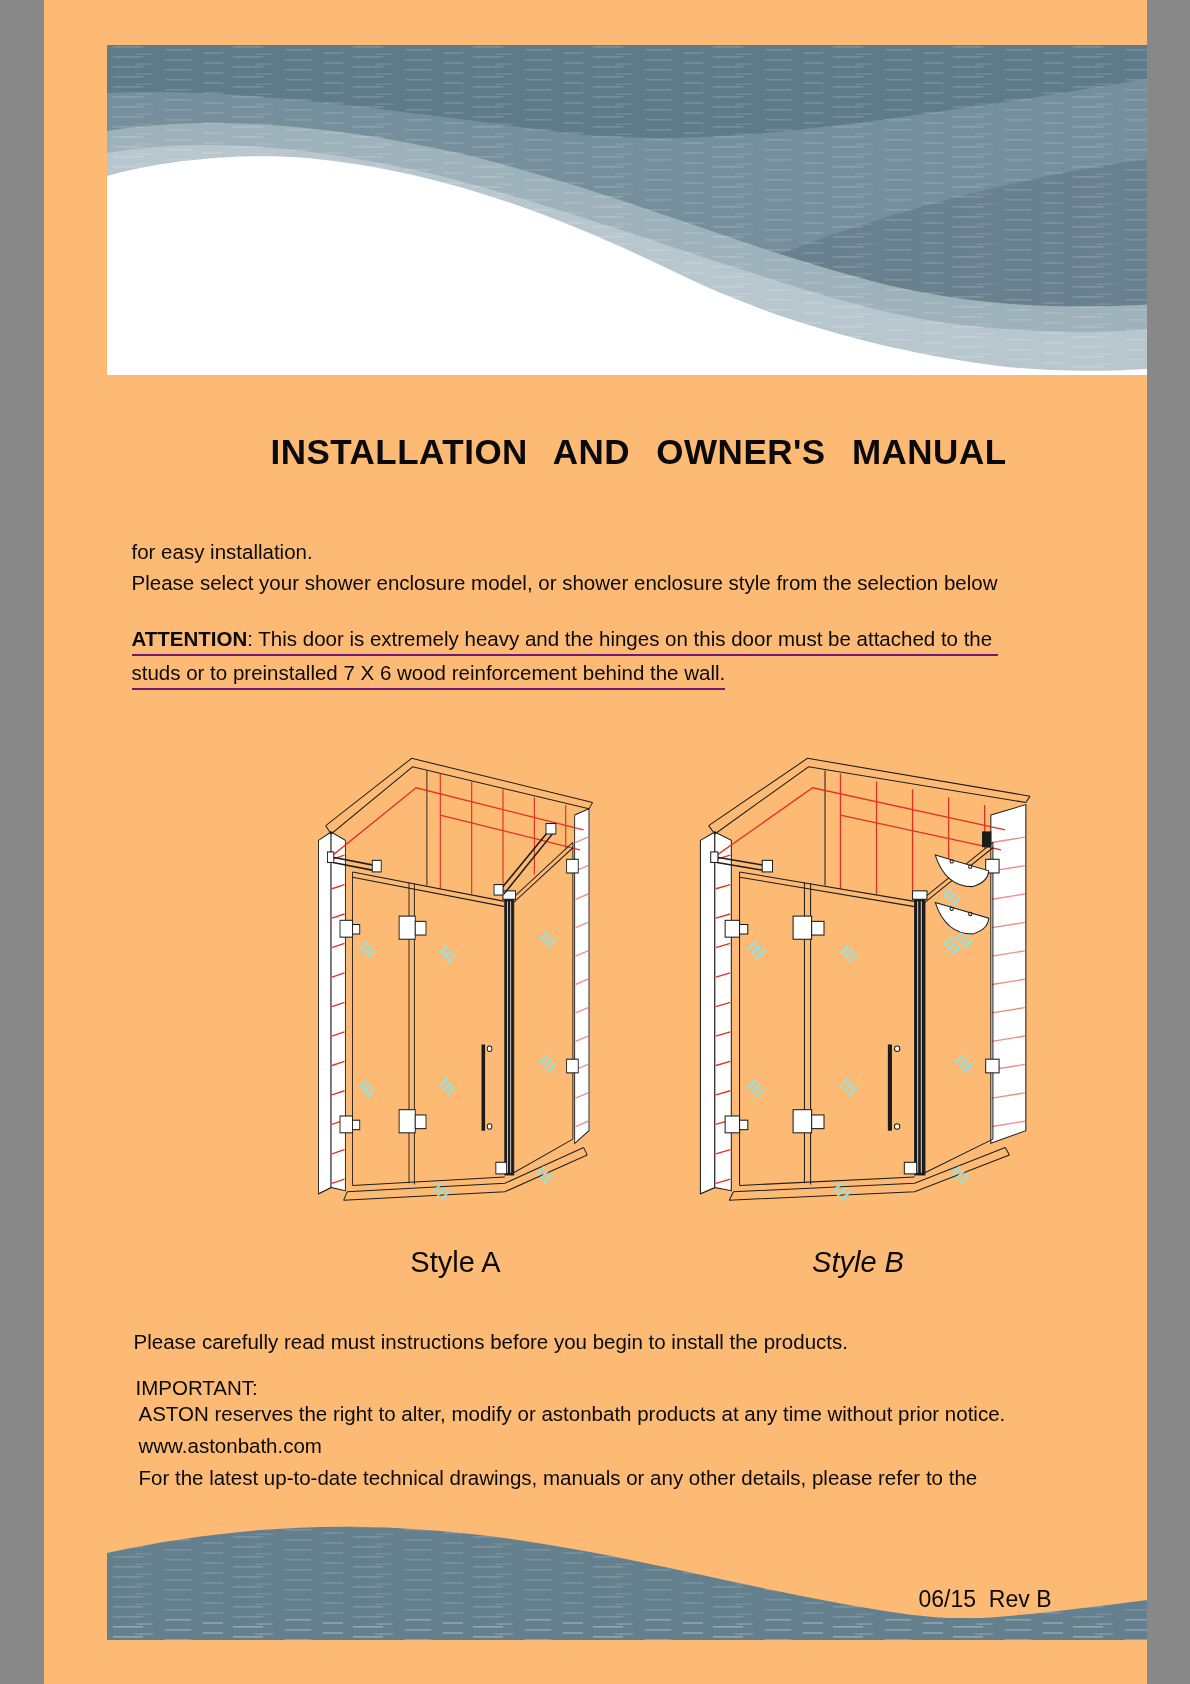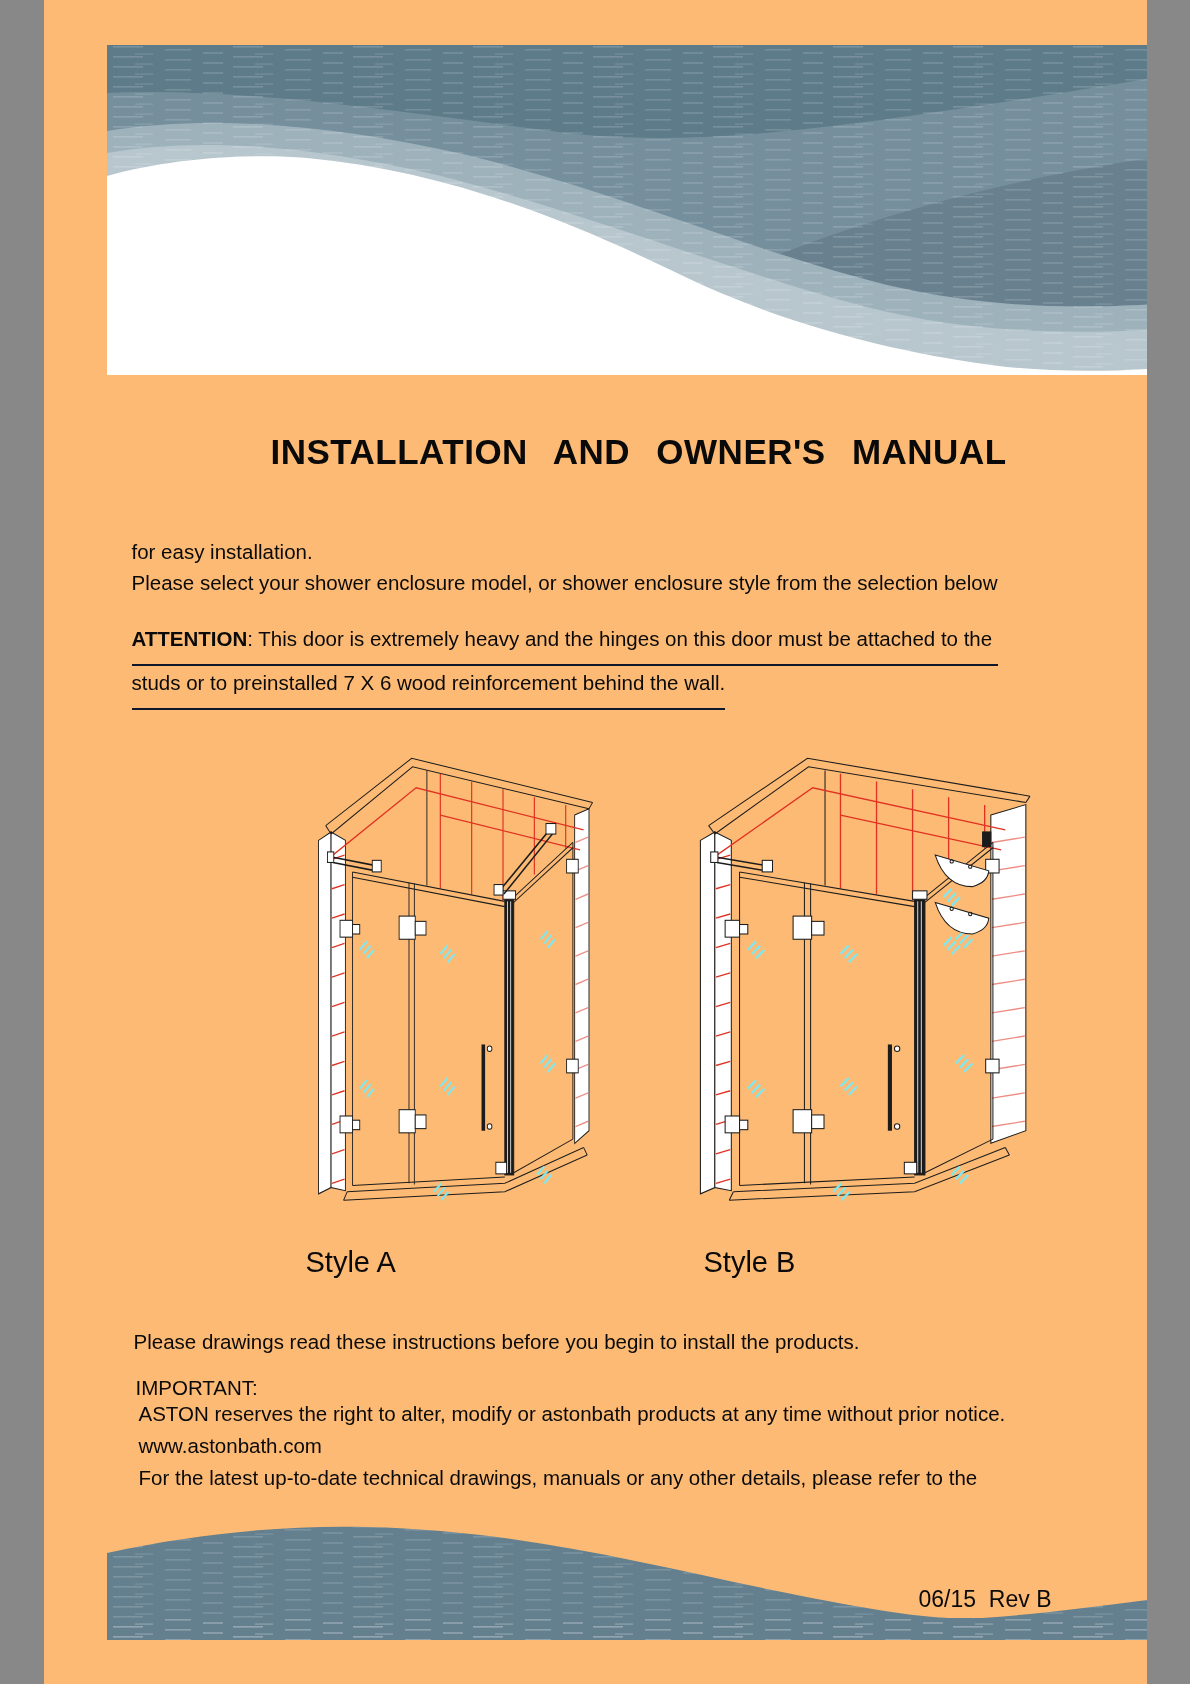--- a/index.html
+++ b/index.html
@@ -17,28 +17,28 @@
   .f-light{fill:var(--wave-light);}
   .f-lighter{fill:var(--wave-lighter);}
   .f-hill{fill:var(--wave-hill);}
   .title{
     left:0; top:432px; width:1190px; text-align:center;
     font-size:35px; font-weight:bold; letter-spacing:.5px; word-spacing:16px;
   }
   .bodytext{font-size:20.5px; line-height:31px;}
   .intro{left:88px; top:536px; width:990px;}
   .attention{left:88px; top:622px; width:1000px; line-height:33px;}
-  .attention .u{display:inline-block; border-bottom:2px solid #0f172a; padding-bottom:12px; line-height:26px;}
+  .attention .u{display:inline-block; border-bottom:2px solid #701a75; padding-bottom:2px; line-height:26px;}
   .attention b{font-weight:bold;}
   .diagram{top:712px; height:505px;}
   .diagram-a{left:262px; width:300px;}
   .diagram-b{left:642px; width:345px;}
-  .style-label{top:1246px; font-size:29px;}
+  .style-label{top:1246px; text-align:center; font-size:29px;}
   .style-label.a{left:262px; width:300px;}
-  .style-label.b{left:660px; width:345px;}
+  .style-label.b{left:642px; width:345px;font-style:italic;}
   .read-note{left:90px; top:1326px;}
   .important-label{left:92px; top:1372px;}
   .important-lines{left:95px; top:1398px; line-height:32px; width:1000px;}
   .revision{right:95px; top:1586px; font-size:23px; white-space:pre;}
 </style>
 </head>
 <body>
 
 <div class="page">
 
@@ -292,21 +292,21 @@
         <line x1="254" y1="180" x2="262" y2="172" stroke="#7fe8f0" stroke-width="2.2"></line>
         <line x1="258" y1="184" x2="266" y2="176" stroke="#7fe8f0" stroke-width="2.2"></line>
         <line x1="250" y1="222" x2="258" y2="214" stroke="#7fe8f0" stroke-width="2.2"></line>
         <line x1="254" y1="226" x2="262" y2="218" stroke="#7fe8f0" stroke-width="2.2"></line>
         <line x1="258" y1="230" x2="266" y2="222" stroke="#7fe8f0" stroke-width="2.2"></line>
       </svg></div>
 
   <div class="abs style-label a">Style A</div>
   <div class="abs style-label b">Style B</div>
 
-  <div class="abs bodytext read-note">Please drawings read these instructions before you begin to install the products.</div>
+  <div class="abs bodytext read-note">Please carefully read must instructions before you begin to install the products.</div>
   <div class="abs bodytext important-label">IMPORTANT:</div>
   <div class="abs bodytext important-lines">
     <div>ASTON reserves the right to alter, modify or astonbath products at any time without prior notice.</div>
     <div>www.astonbath.com</div>
     <div>For the latest up-to-date technical drawings, manuals or any other details, please refer to the</div>
   </div>
   <div class="abs revision">06/15  Rev B</div>
 
   <svg class="abs wave-bottom" viewBox="0 0 1065 135" preserveAspectRatio="none">
     <defs>

